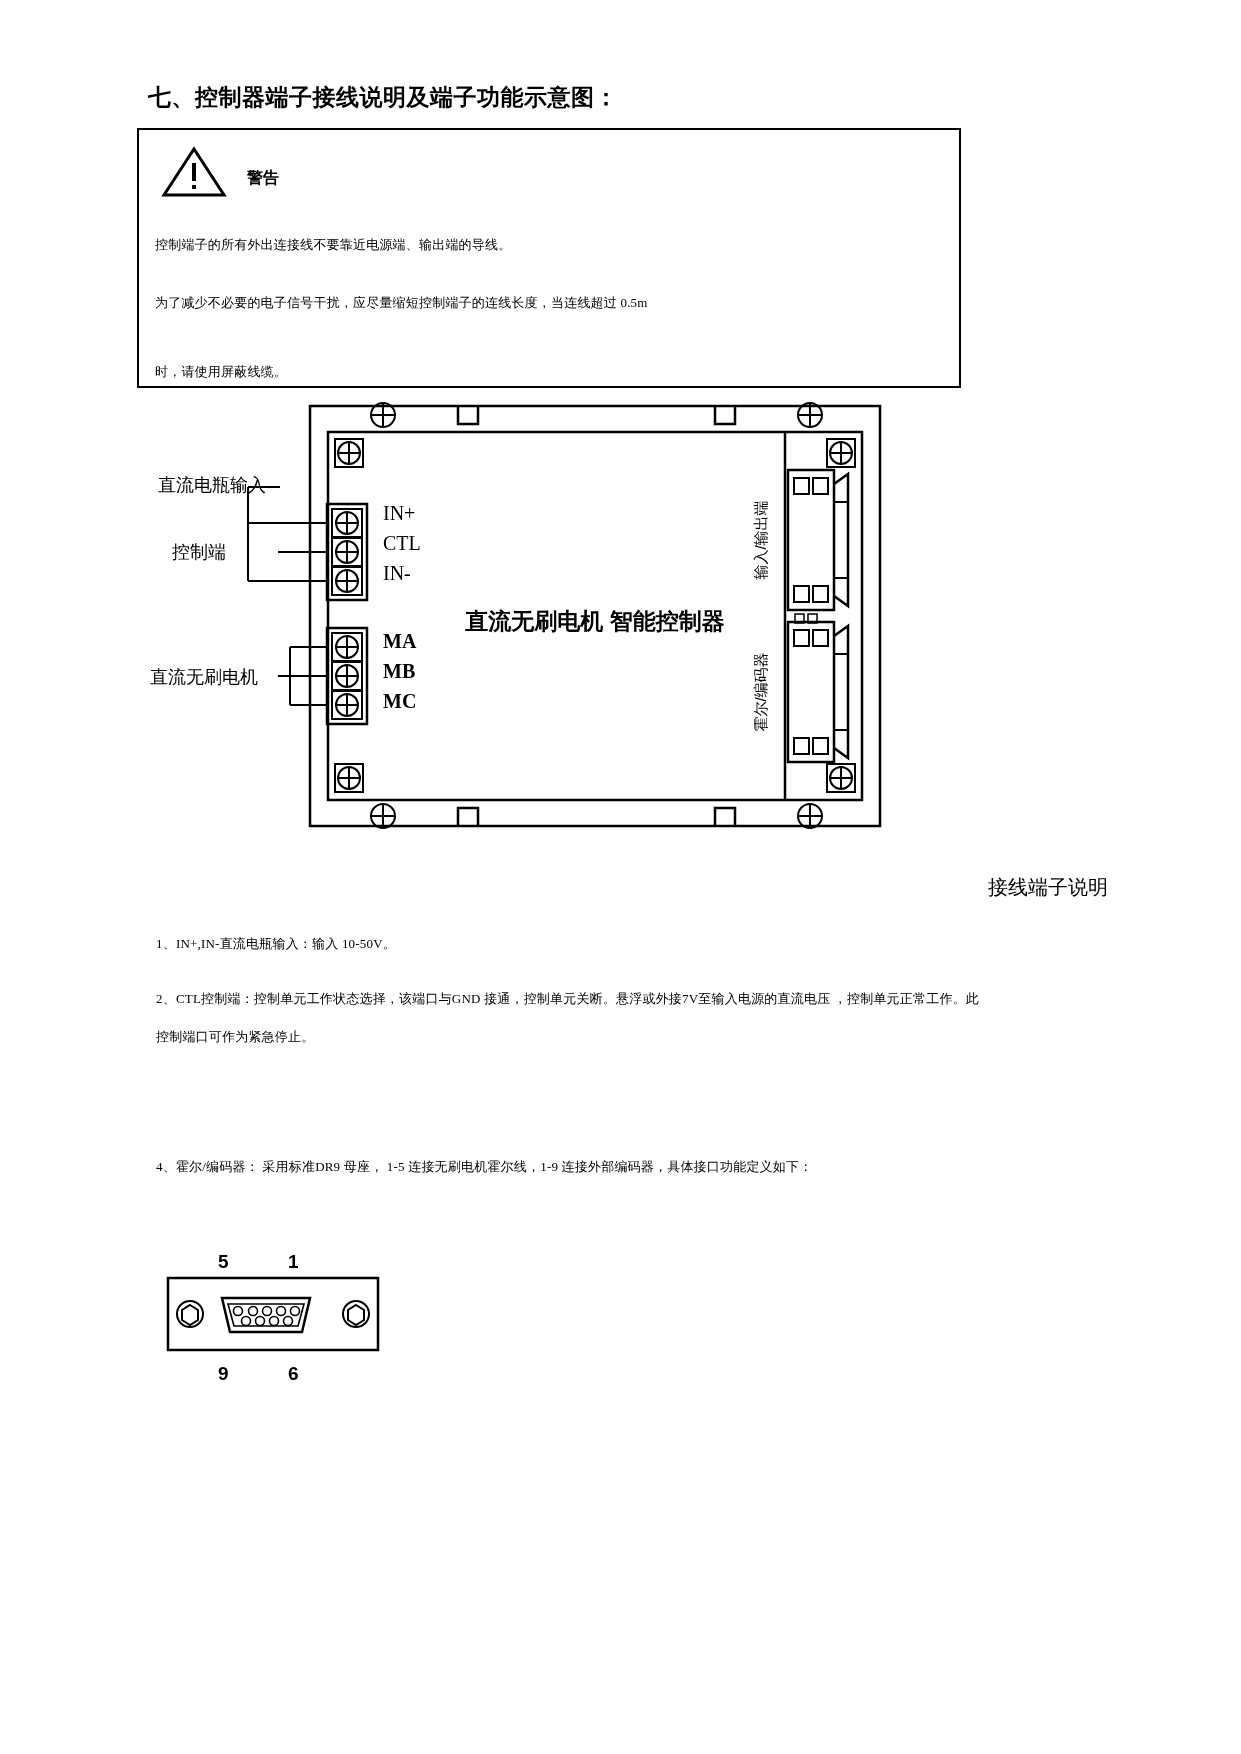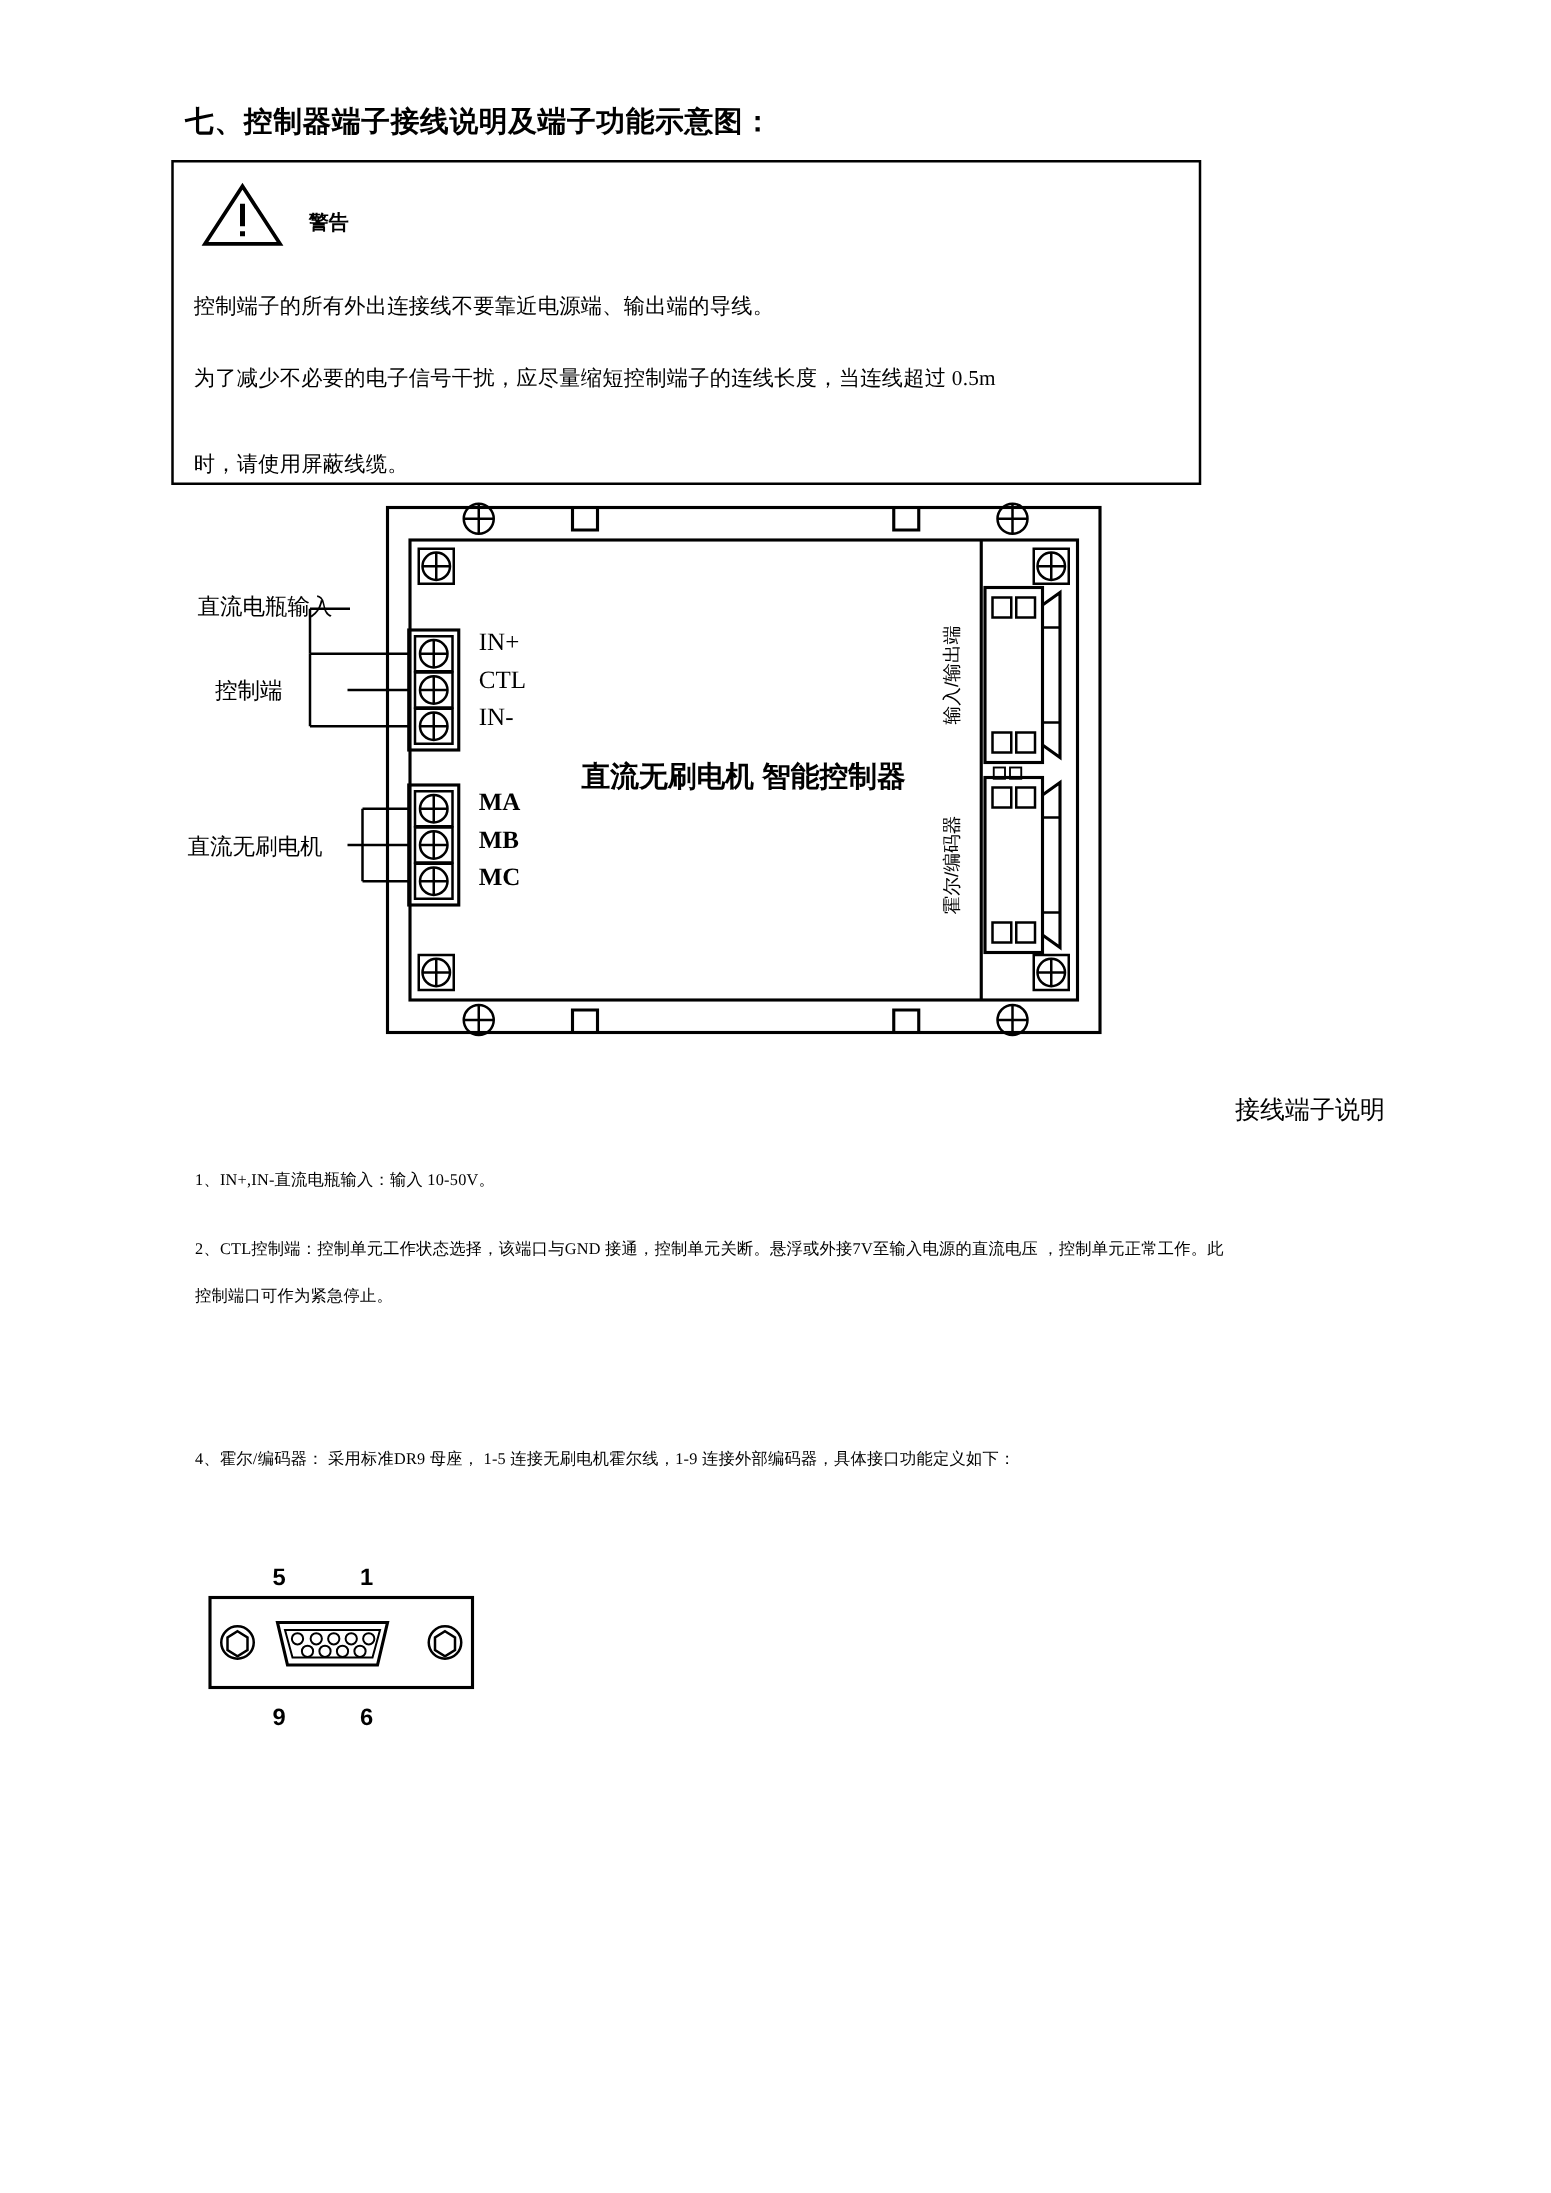--- a/index.html
+++ b/index.html
@@ -54,21 +54,21 @@
     position: absolute;
     left: 108px;
     top: 38px;
     font-size: 16px;
     font-family: "Liberation Sans", "DejaVu Sans", sans-serif;
     font-weight: bold;
   }
   .warn-p {
     position: absolute;
     left: 16px;
-    font-size: 17px;
+    font-size: 13px;
     line-height: 30px;
     width: 800px;
     letter-spacing: 0.2px;
   }
   .warn-p1 { top: 100px; }
   .warn-p2 { top: 158px; }
   .warn-p3 { top: 215px; margin-top: 12px; }
 
   
   .diagram {

